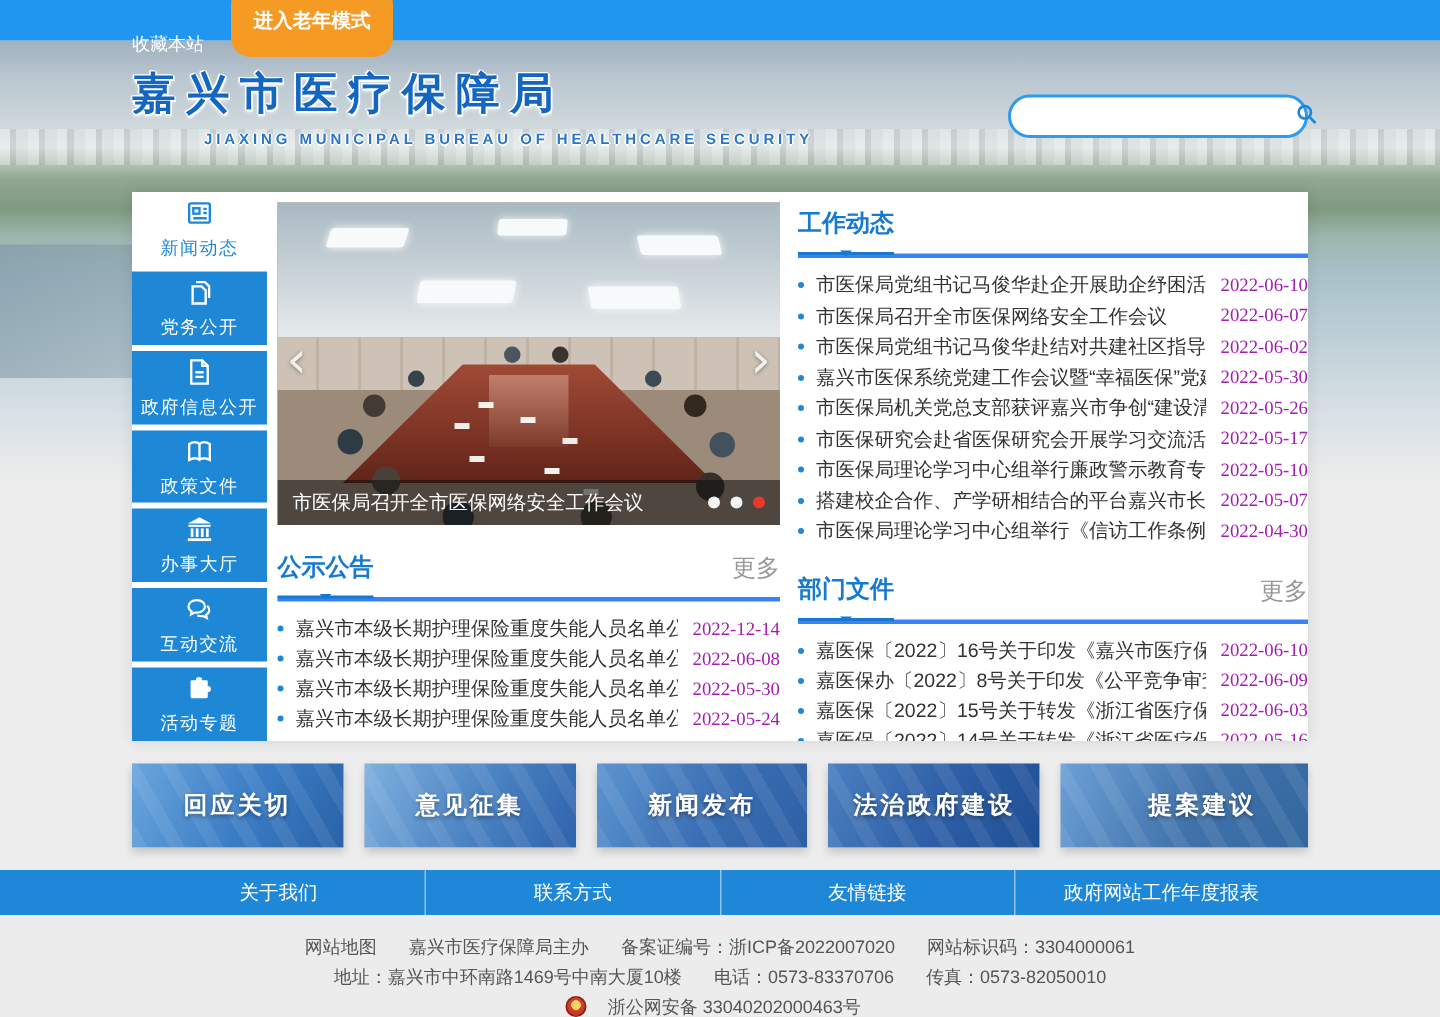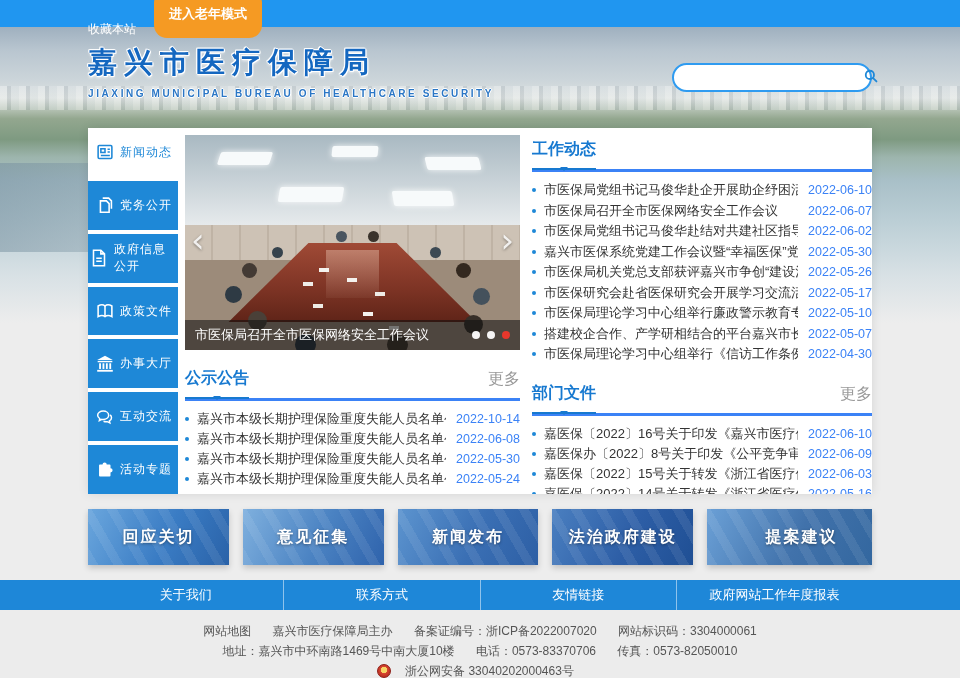--- a/index.html
+++ b/index.html
@@ -25,34 +25,34 @@
     background:repeating-linear-gradient(90deg, rgba(255,255,255,.55) 0 7px,
       rgba(150,160,170,.35) 7px 11px, rgba(230,235,238,.5) 11px 19px); opacity:.6; }
   .hero-bg::after { content:""; position:absolute; left:0; top:46%; height:30%; width:42%;
     background:linear-gradient(100deg, rgba(120,145,160,.55), rgba(190,205,212,0) 80%); }
 
   .hero { position:relative; z-index:1; height:101px; }
   .title-block { position:absolute; left:88px; top:16px; }
   .site-title { font-size:29px; font-weight:bold; color:#1467c0; letter-spacing:7px;
     text-shadow:-1px 0 #fff,1px 0 #fff,0 -1px #fff,0 1px #fff,1px 1px #fff,-1px -1px #fff,0 2px 3px rgba(255,255,255,.8); }
   .site-subtitle { margin-top:5px; font-size:10px; color:#2a76c5; letter-spacing:2.6px;
-    font-weight:bold; text-shadow:-1px 0 #fff,1px 0 #fff,0 -1px #fff,0 1px #fff; }
+    font-weight:bold; text-shadow:-1px 0 #fff,1px 0 #fff,0 -1px #fff,0 1px #fff;margin-left:48px; }
   .search-box { position:absolute; right:88px; top:36px; width:200px; height:29px;
     background:#fff; border:2px solid #2f9bf0; border-radius:15px;
     display:flex; align-items:center; padding:0 8px 0 12px; }
   .search-input { flex:1; border:none; outline:none; font-size:13px; background:transparent; }
   .search-btn { width:20px; height:20px; border:none; background:transparent; cursor:pointer;
     display:flex; align-items:center; justify-content:center; padding:0; }
 
   
   .main-card { position:relative; z-index:1; width:784px; margin:0 auto; height:366px;
     background:#fff; box-shadow:0 0 10px rgba(0,0,0,.10); display:flex; overflow:hidden; }
   .sidebar { width:90px; display:flex; flex-direction:column; gap:4px; }
   .side-item { flex:1; background:#1e88d7; color:#fff; cursor:pointer;
-    display:flex; flex-direction:row; align-items:center; justify-content:center; gap:4px; }
+    display:flex; flex-direction:column; align-items:center; justify-content:center; gap:4px; }
   .side-item.active { background:#fff; color:#1e88d7; }
   .side-item svg { width:22px; height:22px; display:block; }
   .side-label { font-size:12px; letter-spacing:1px; }
 
   .content { flex:1; padding:7px 0 8px 7px; display:flex; }
   .col-left { width:335px; }
   .col-right { width:340px; margin-left:12px; }
 
   
   .carousel { position:relative; width:335px; height:215px; overflow:hidden; background:#8d7d6e; }
@@ -101,21 +101,21 @@
     border-bottom:2px solid #1779d0; margin-bottom:-1px; position:relative; }
   .panel-title::after { content:""; position:absolute; left:50%; bottom:-7px; margin-left:-4px;
     border:4px solid transparent; border-top-color:#1779d0; }
   .more-link { font-size:16px; color:#999; padding-bottom:8px; cursor:pointer; }
   .news-list { list-style:none; margin-top:8px; }
   .nrow { display:flex; align-items:center; height:20px; }
   .col-right .wn .nrow { height:20.5px; }
   .dot { width:4px; height:4px; border-radius:50%; background:#1e88d7; margin-right:8px; flex-shrink:0; }
   .ntext { flex:1; font-size:13px; color:#333; white-space:nowrap; overflow:hidden;
     text-decoration:none; cursor:pointer; }
-  .ndate { font-size:12.5px; color:#3b82f6; margin-left:10px; flex-shrink:0; }
+  .ndate { font-size:12.5px; color:#a21caf; margin-left:10px; flex-shrink:0;font-family:Liberation Serif, serif; }
 
   
   .banners { position:relative; z-index:1; width:784px; margin:15px auto 0; display:flex; gap:14px; }
   .banner { position:relative; flex:1; height:56px; display:flex; align-items:center;
     justify-content:center; cursor:pointer; overflow:hidden; box-shadow:0 3px 6px rgba(0,0,0,.18); }
   .banner::before { content:""; position:absolute; inset:0;
     background:repeating-linear-gradient(60deg, rgba(255,255,255,.08) 0 9px, transparent 9px 22px); }
   .b1 { background:linear-gradient(115deg,#6aa6dd 0%,#3a7cc4 55%,#2a62a8 100%); }
   .b2 { background:linear-gradient(115deg,#7fb0de 0%,#4a82c2 55%,#2f63ac 100%); }
   .b3 { background:linear-gradient(115deg,#5c94cf 0%,#3a6fb4 55%,#2d5fa5 100%); }
@@ -274,21 +274,21 @@
 
         <section class="panel">
           <div class="panel-head">
             <span class="panel-title">公示公告</span>
             <span class="more-link">更多</span>
           </div>
           <ul class="news-list">
             <li class="nrow">
                 <span class="dot"></span>
                 <a class="ntext">嘉兴市本级长期护理保险重度失能人员名单公示（2...</a>
-                <span class="ndate">2022-10-14</span>
+                <span class="ndate">2022-12-14</span>
               </li>
             <li class="nrow">
                 <span class="dot"></span>
                 <a class="ntext">嘉兴市本级长期护理保险重度失能人员名单公示（2...</a>
                 <span class="ndate">2022-06-08</span>
               </li>
             <li class="nrow">
                 <span class="dot"></span>
                 <a class="ntext">嘉兴市本级长期护理保险重度失能人员名单公示（2...</a>
                 <span class="ndate">2022-05-30</span>

